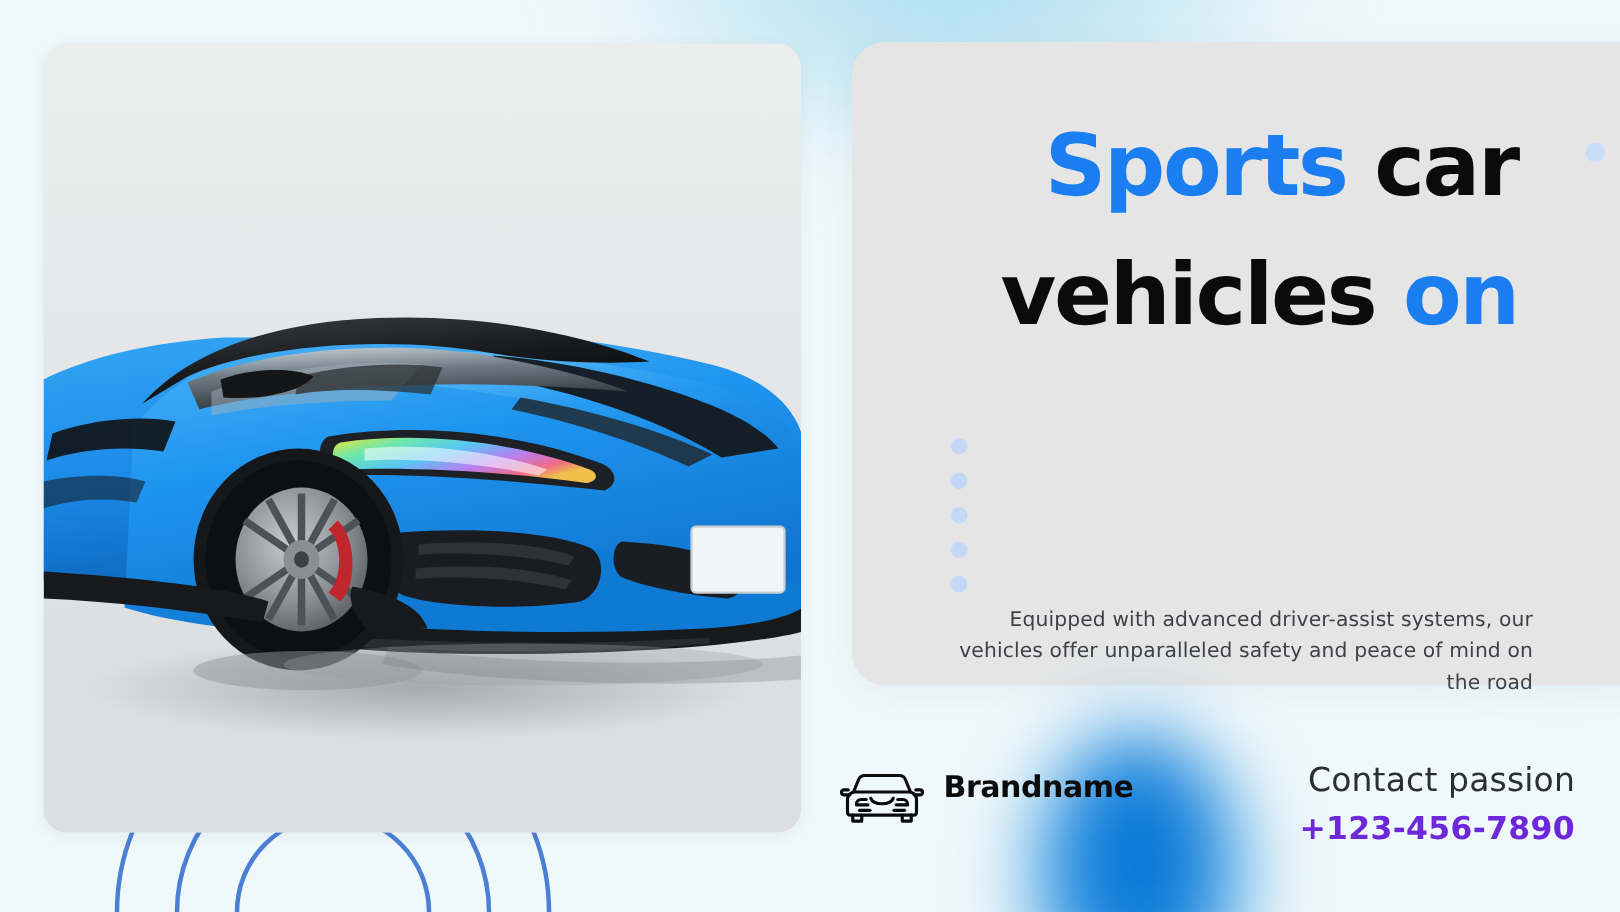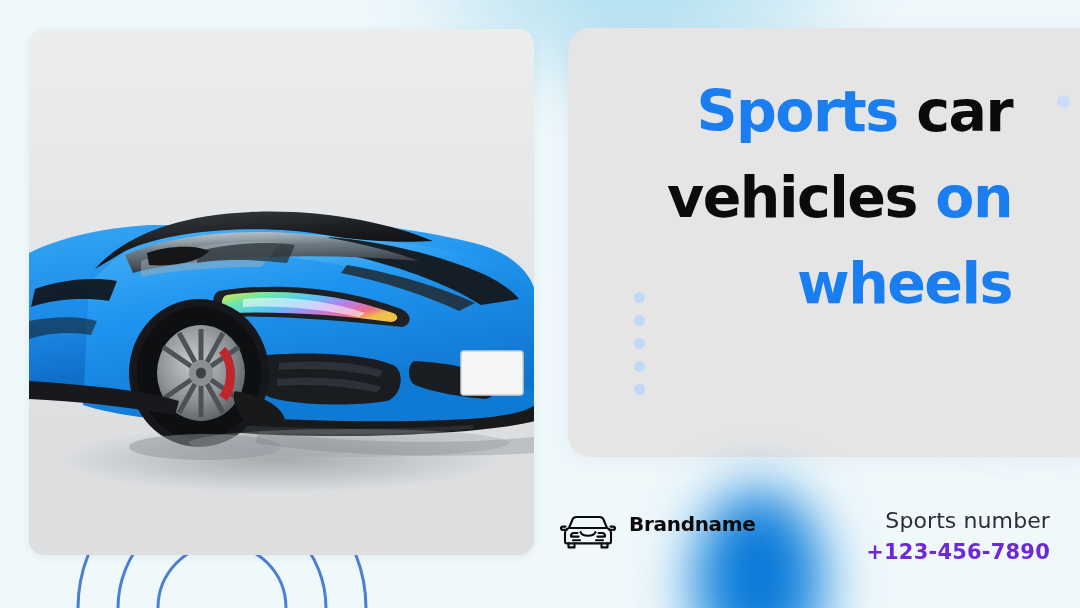--- a/index.html
+++ b/index.html
@@ -311,31 +311,31 @@
       <ellipse cx="320" cy="414" rx="160" ry="14" fill="#9aa0a6" opacity="0.35"></ellipse>
       <path d="M230 402 C 310 414, 420 416, 505 408 L 505 424 C 410 430, 300 426, 226 414 Z" fill="#6f7479" opacity="0.28"></path>
     </svg>
   </div>
 
   <div class="text-card">
 
     <div class="headline">
       <span class="hl-blue">Sports</span><span> car</span><br>
       <span>vehicles </span><span class="hl-blue">on</span><br>
-      <span class="hl-blue">wheels</span>
     </div>
 
     <div class="dots-col">
       <span class="dot"></span>
       <span class="dot"></span>
       <span class="dot"></span>
       <span class="dot"></span>
       <span class="dot"></span>
     </div>
 
+    <p class="body-copy">Equipped with advanced driver-assist systems, our vehicles offer unparalleled safety and peace of mind on the road</p>
   </div>
 
   <div class="edge-dot"></div>
 
   <div class="blue-blob"></div>
 
   <div class="brand">
     <span>
       <svg class="brand-icon" viewBox="0 0 56 40" xmlns="http://www.w3.org/2000/svg" fill="none" stroke="#0b0b0c" stroke-width="2.1" stroke-linecap="round" stroke-linejoin="round">
         <path d="M9 16 L12.5 7.5 C13.2 5.8 14.6 5 16.4 5 L39.6 5 C41.4 5 42.8 5.8 43.5 7.5 L47 16"></path>
@@ -348,17 +348,17 @@
         <path d="M13 28.2 L20 28.2"></path>
         <path d="M36 28.2 L43 28.2"></path>
         <path d="M8.5 31.4 L8.5 35.4 L14.5 35.4 L14.5 31.4"></path>
         <path d="M41.5 31.4 L41.5 35.4 L47.5 35.4 L47.5 31.4"></path>
       </svg>
     </span>
     <span class="brand-name">Brandname</span>
   </div>
 
   <div class="contact">
-    <div class="c-label">Sports number</div>
+    <div class="c-label">Contact passion</div>
     <div class="c-number">+123-456-7890</div>
   </div>
 
 </div>
 
 </body></html>

